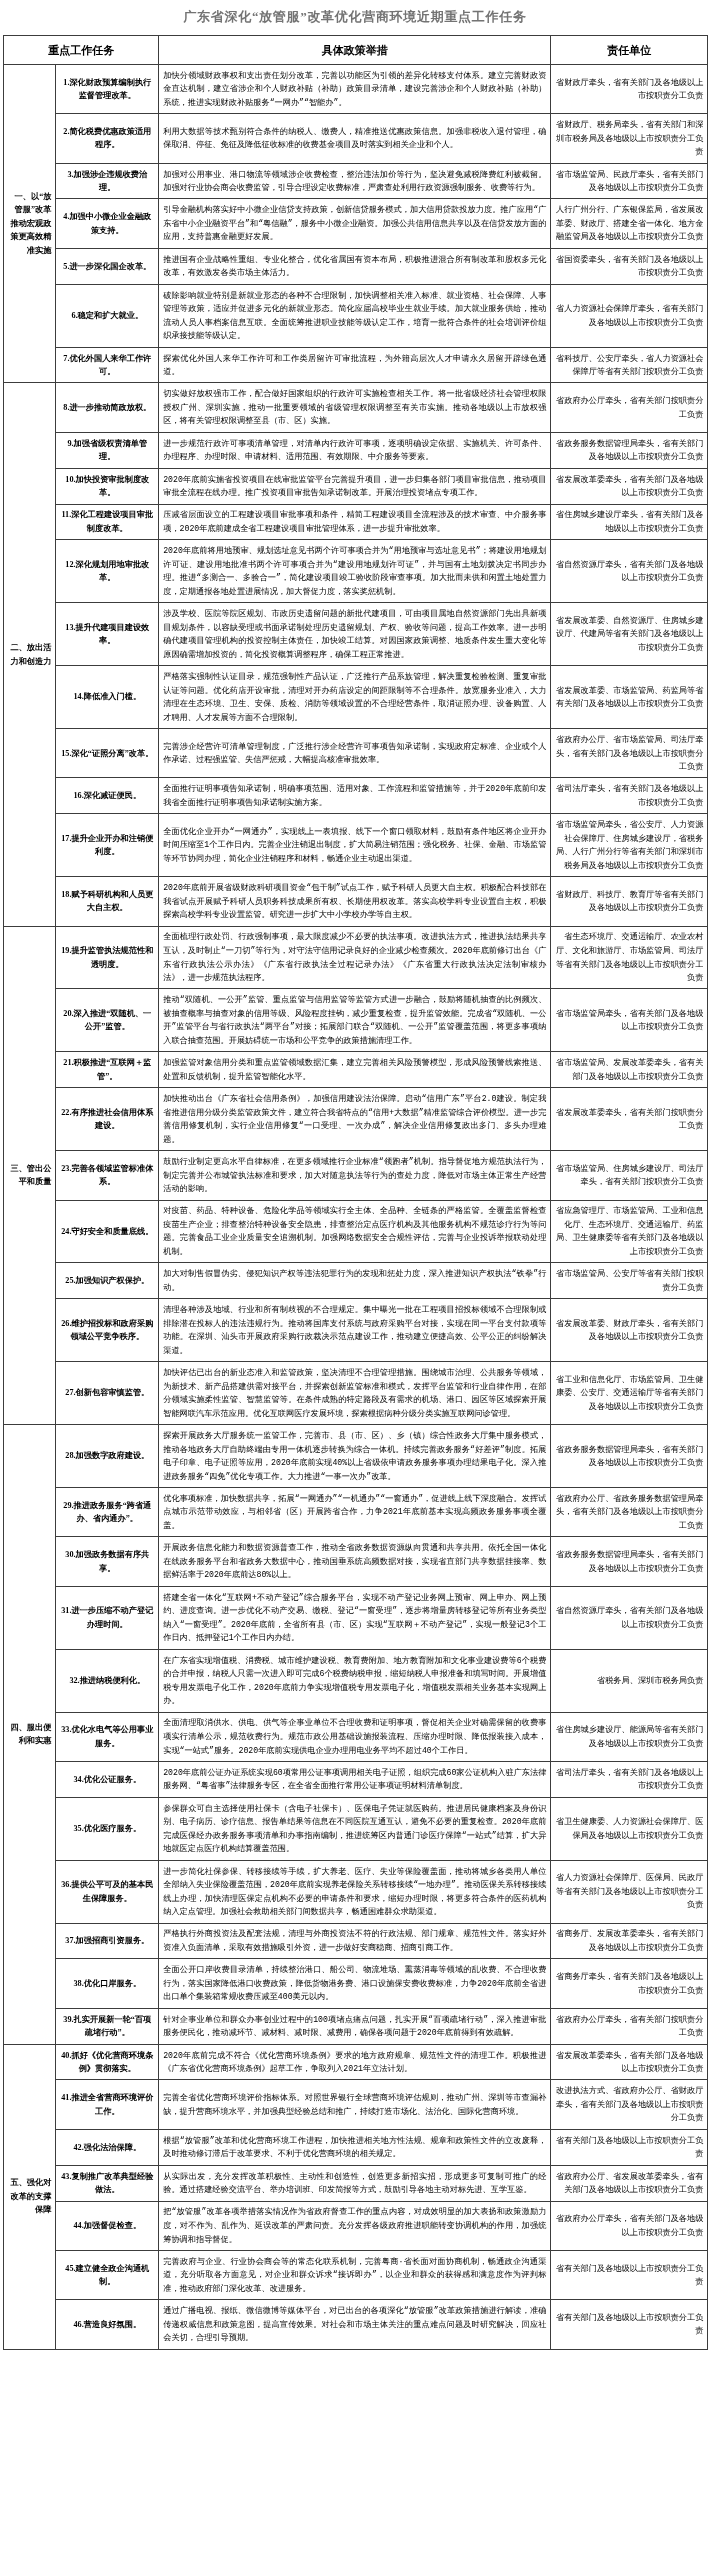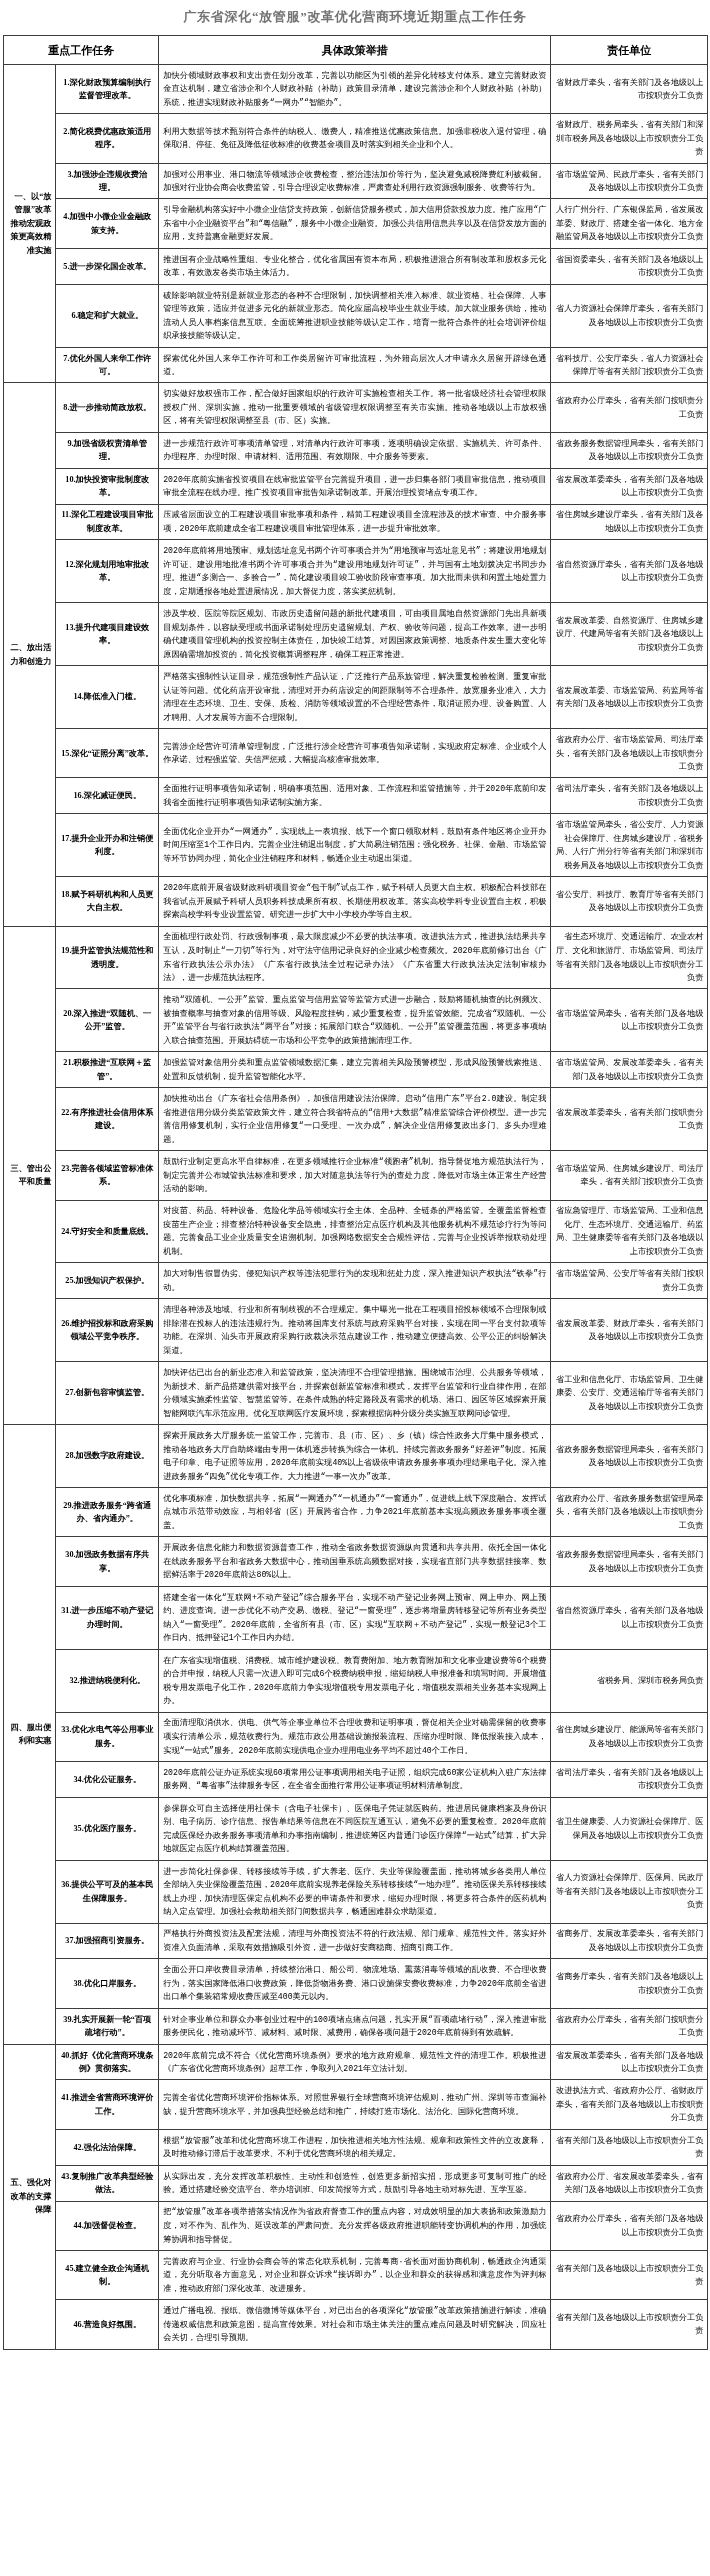--- a/index.html
+++ b/index.html
@@ -172,21 +172,21 @@
           <td class="resp-cell">省司法厅牵头，省有关部门及各地级以上市按职责分工负责</td>
         </tr>
         <tr>
           <td class="task-cell">17.提升企业开办和注销便利度。</td>
           <td class="measure-cell">全面优化企业开办“一网通办”，实现线上一表填报、线下一个窗口领取材料，鼓励有条件地区将企业开办时间压缩至1个工作日内。完善企业注销退出制度，扩大简易注销范围；强化税务、社保、金融、市场监管等环节协同办理，简化企业注销程序和材料，畅通企业主动退出渠道。</td>
           <td class="resp-cell">省市场监管局牵头，省公安厅、人力资源社会保障厅、住房城乡建设厅，省税务局、人行广州分行等省有关部门和深圳市税务局及各地级以上市按职责分工负责</td>
         </tr>
         <tr>
           <td class="task-cell">18.赋予科研机构和人员更大自主权。</td>
           <td class="measure-cell">2020年底前开展省级财政科研项目资金“包干制”试点工作，赋予科研人员更大自主权。积极配合科技部在我省试点开展赋予科研人员职务科技成果所有权、长期使用权改革。落实高校学科专业设置自主权，积极探索高校学科专业设置监管。研究进一步扩大中小学校办学等自主权。</td>
-          <td class="resp-cell">省公安厅、科技厅、教育厅等省有关部门及各地级以上市按职责分工负责</td>
+          <td class="resp-cell">省财政厅、科技厅、教育厅等省有关部门及各地级以上市按职责分工负责</td>
         </tr>
         <tr>
           <td class="category-cell" rowspan="9">三、管出公平和质量</td>
           <td class="task-cell">19.提升监管执法规范性和透明度。</td>
           <td class="measure-cell">全面梳理行政处罚、行政强制事项，最大限度减少不必要的执法事项。改进执法方式，推进执法结果共享互认，及时制止“一刀切”等行为，对守法守信用记录良好的企业减少检查频次。2020年底前修订出台《广东省行政执法公示办法》《广东省行政执法全过程记录办法》《广东省重大行政执法决定法制审核办法》，进一步规范执法程序。</td>
           <td class="resp-cell">省生态环境厅、交通运输厅、农业农村厅、文化和旅游厅、市场监管局、司法厅等省有关部门及各地级以上市按职责分工负责</td>
         </tr>
         <tr>
           <td class="task-cell">20.深入推进“双随机、一公开”监管。</td>
           <td class="measure-cell">推动“双随机、一公开”监管、重点监管与信用监管等监管方式进一步融合，鼓励将随机抽查的比例频次、被抽查概率与抽查对象的信用等级、风险程度挂钩，减少重复检查，提升监管效能。完成省“双随机、一公开”监管平台与省行政执法“两平台”对接；拓展部门联合“双随机、一公开”监管覆盖范围，将更多事项纳入联合抽查范围。开展妨碍统一市场和公平竞争的政策措施清理工作。</td>

